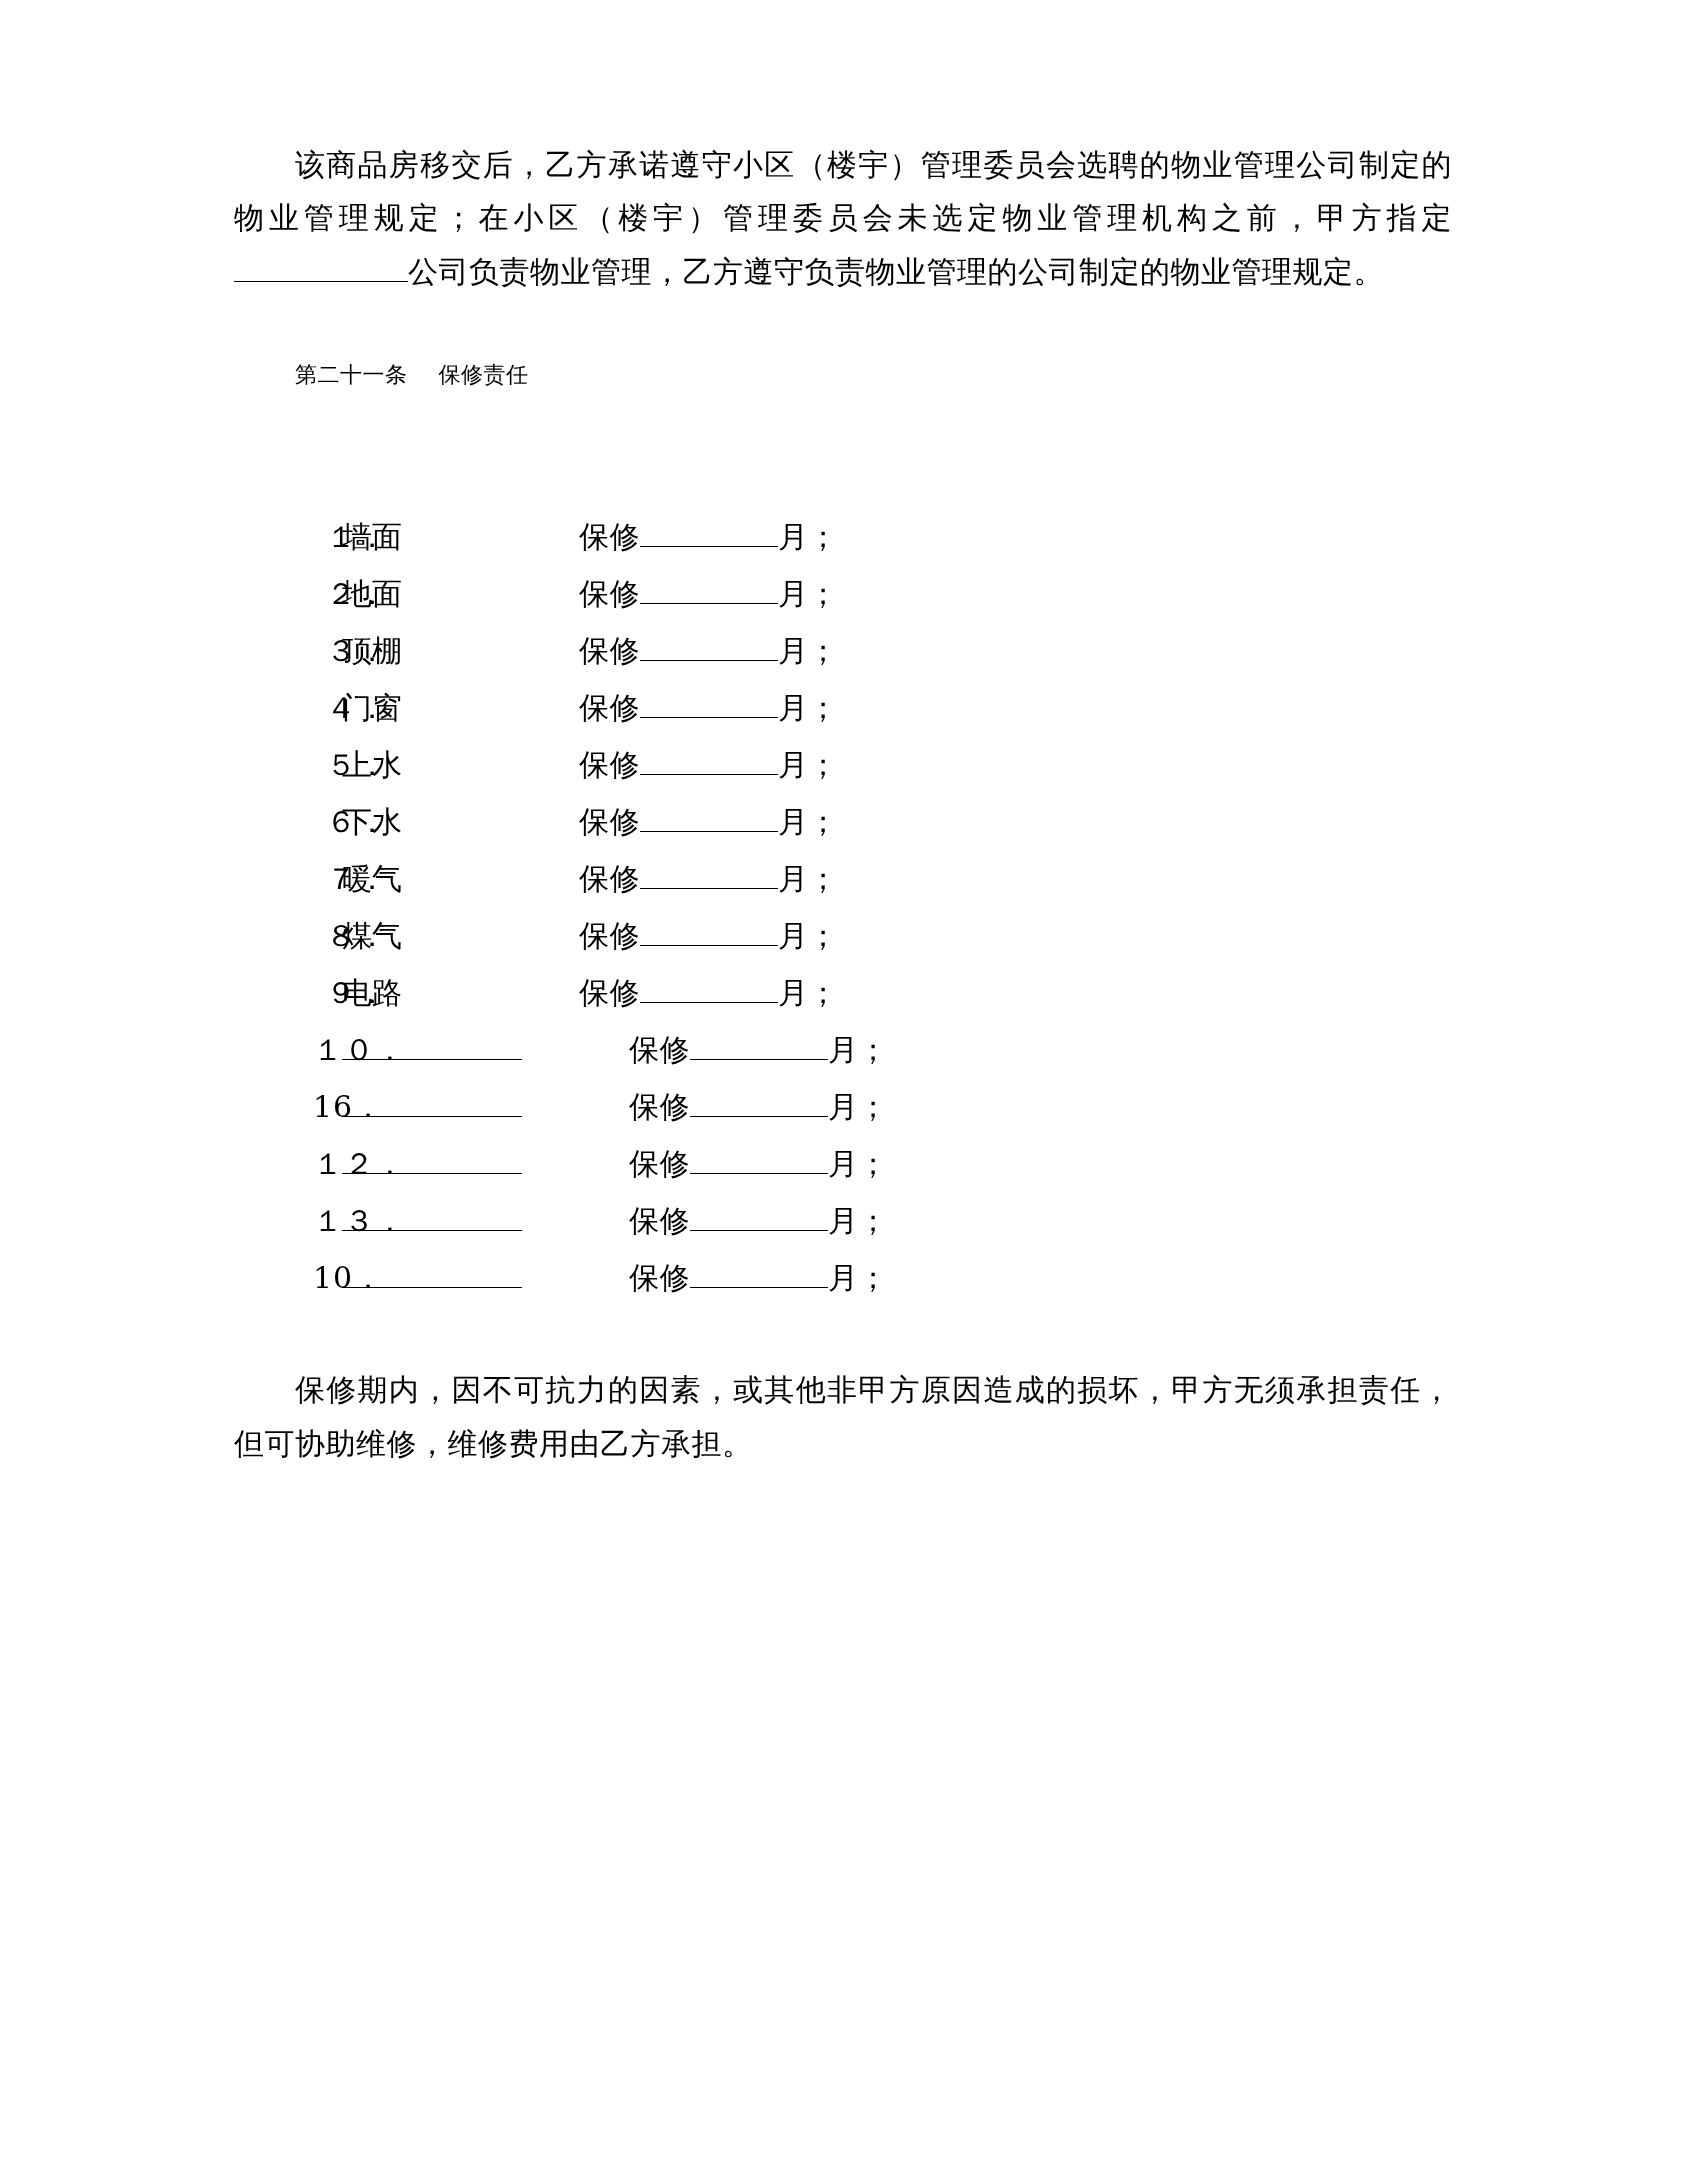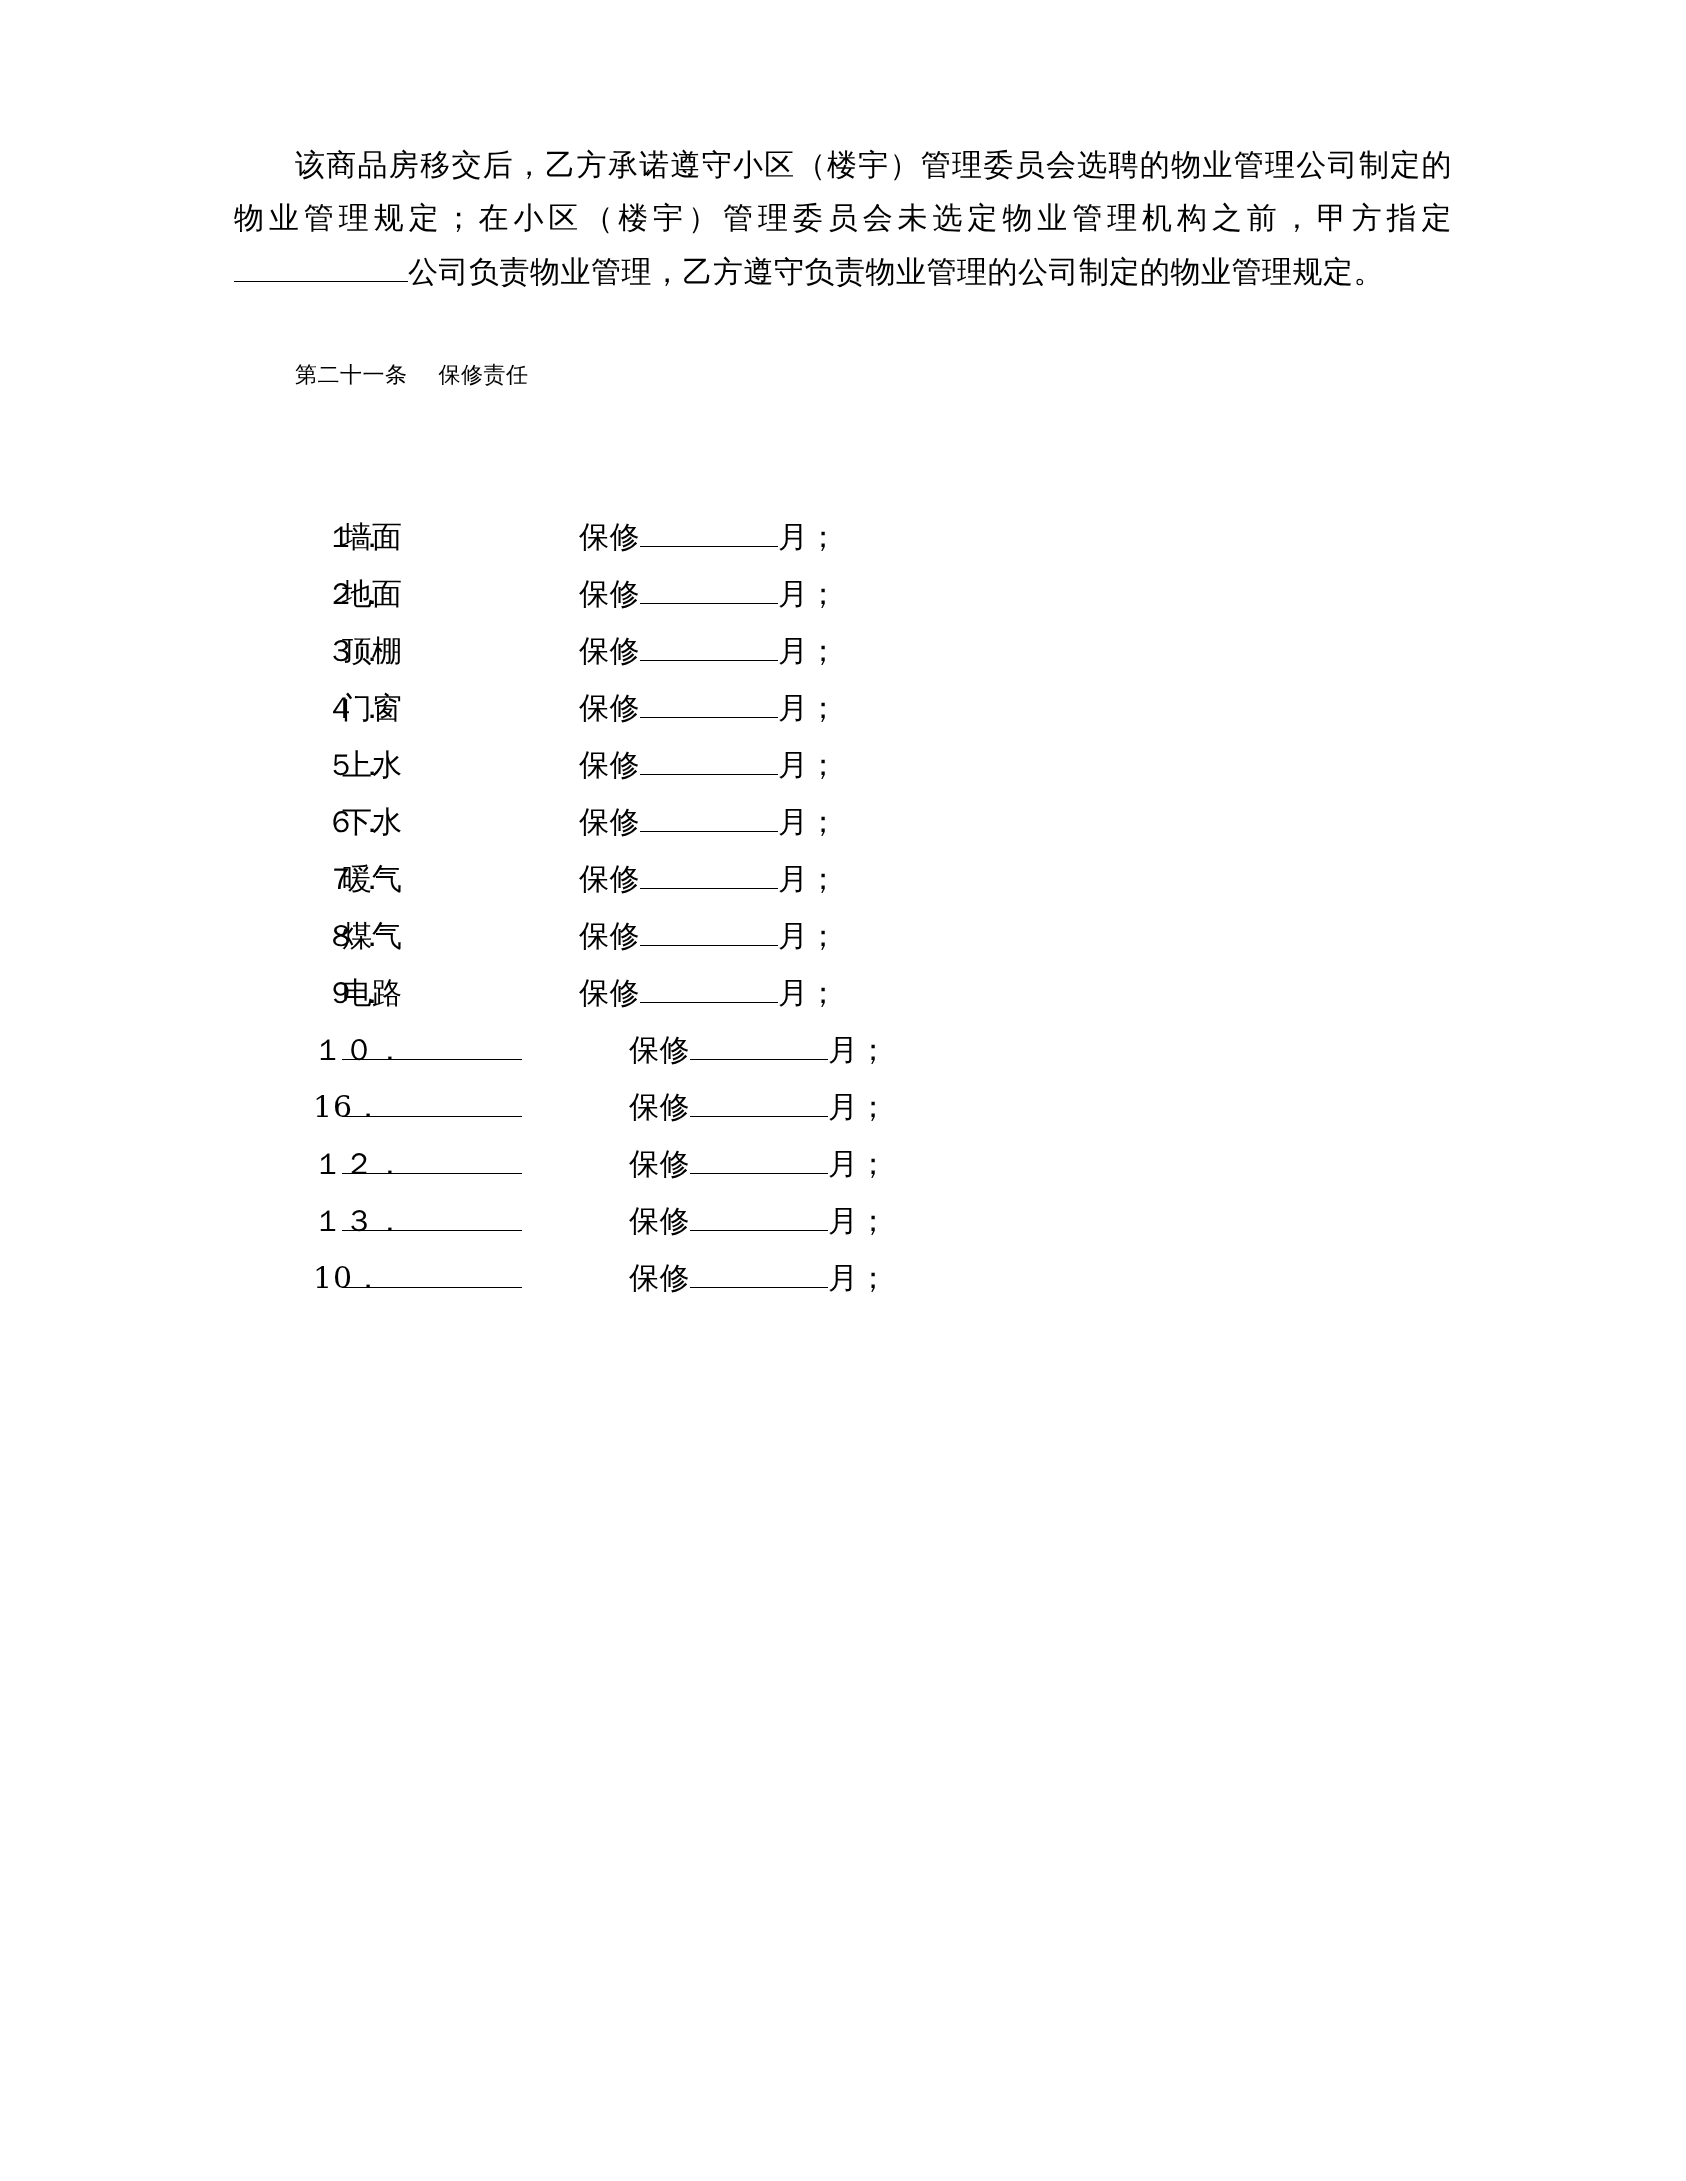--- a/index.html
+++ b/index.html
@@ -200,15 +200,16 @@
       <span class="li-num-wide">10．</span>
       <span class="li-name-blank"><span class="blank-line bl-item"></span></span>
       <span class="warranty-word shift">保修</span>
       <span class="blank-line bl-months"></span>
       <span>月；</span>
     </li>
   </ul>
 
   <div class="gap-block"></div>
 
+  <p class="para indent">保修期内，因不可抗力的因素，或其他非甲方原因造成的损坏，甲方无须承担责任，但可协助维修，维修费用由乙方承担。</p>
 
 </div>
 
 
 </body></html>

